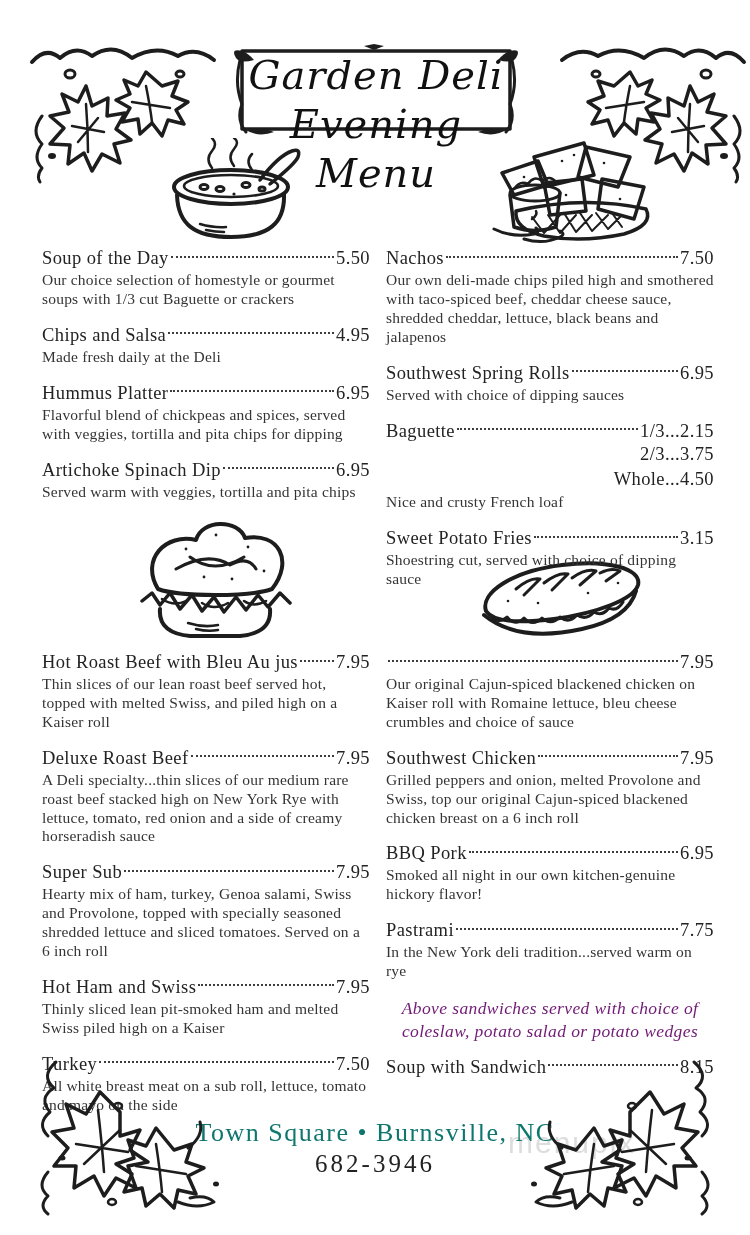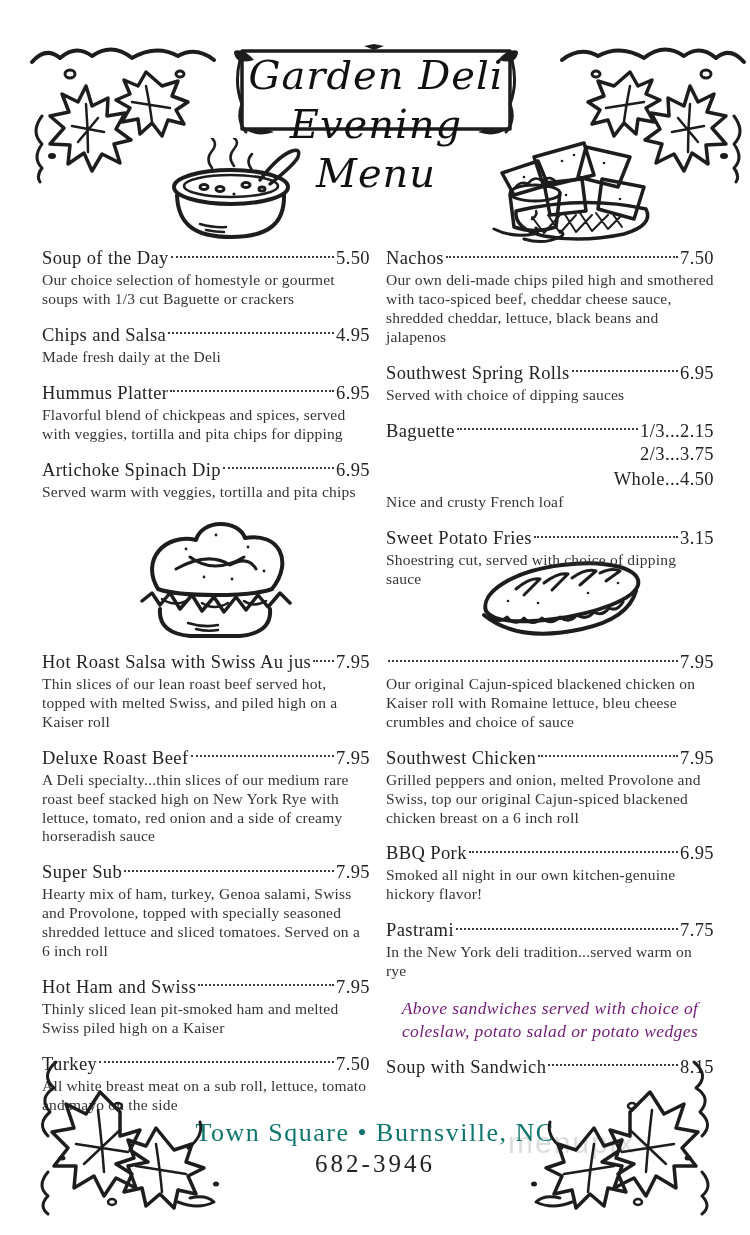--- a/index.html
+++ b/index.html
@@ -225,21 +225,21 @@
         <span class="dots"></span>
         <span class="item-price">3.15</span>
       </div>
       <div class="item-desc">Shoestring cut, served with choice of dipping sauce</div>
     </div>
   </div>
 
   <div class="col col-sand-left">
     <div class="menu-item">
       <div class="item-row">
-        <span class="item-name">Hot Roast Salsa with Swiss Au jus</span>
+        <span class="item-name">Hot Roast Beef with Bleu Au jus</span>
         <span class="dots"></span>
         <span class="item-price">7.95</span>
       </div>
       <div class="item-desc">Thin slices of our lean roast beef served hot, topped with melted Swiss, and piled high on a Kaiser roll</div>
     </div>
     <div class="menu-item">
       <div class="item-row">
         <span class="item-name">Deluxe Roast Beef</span>
         <span class="dots"></span>
         <span class="item-price">7.95</span>

